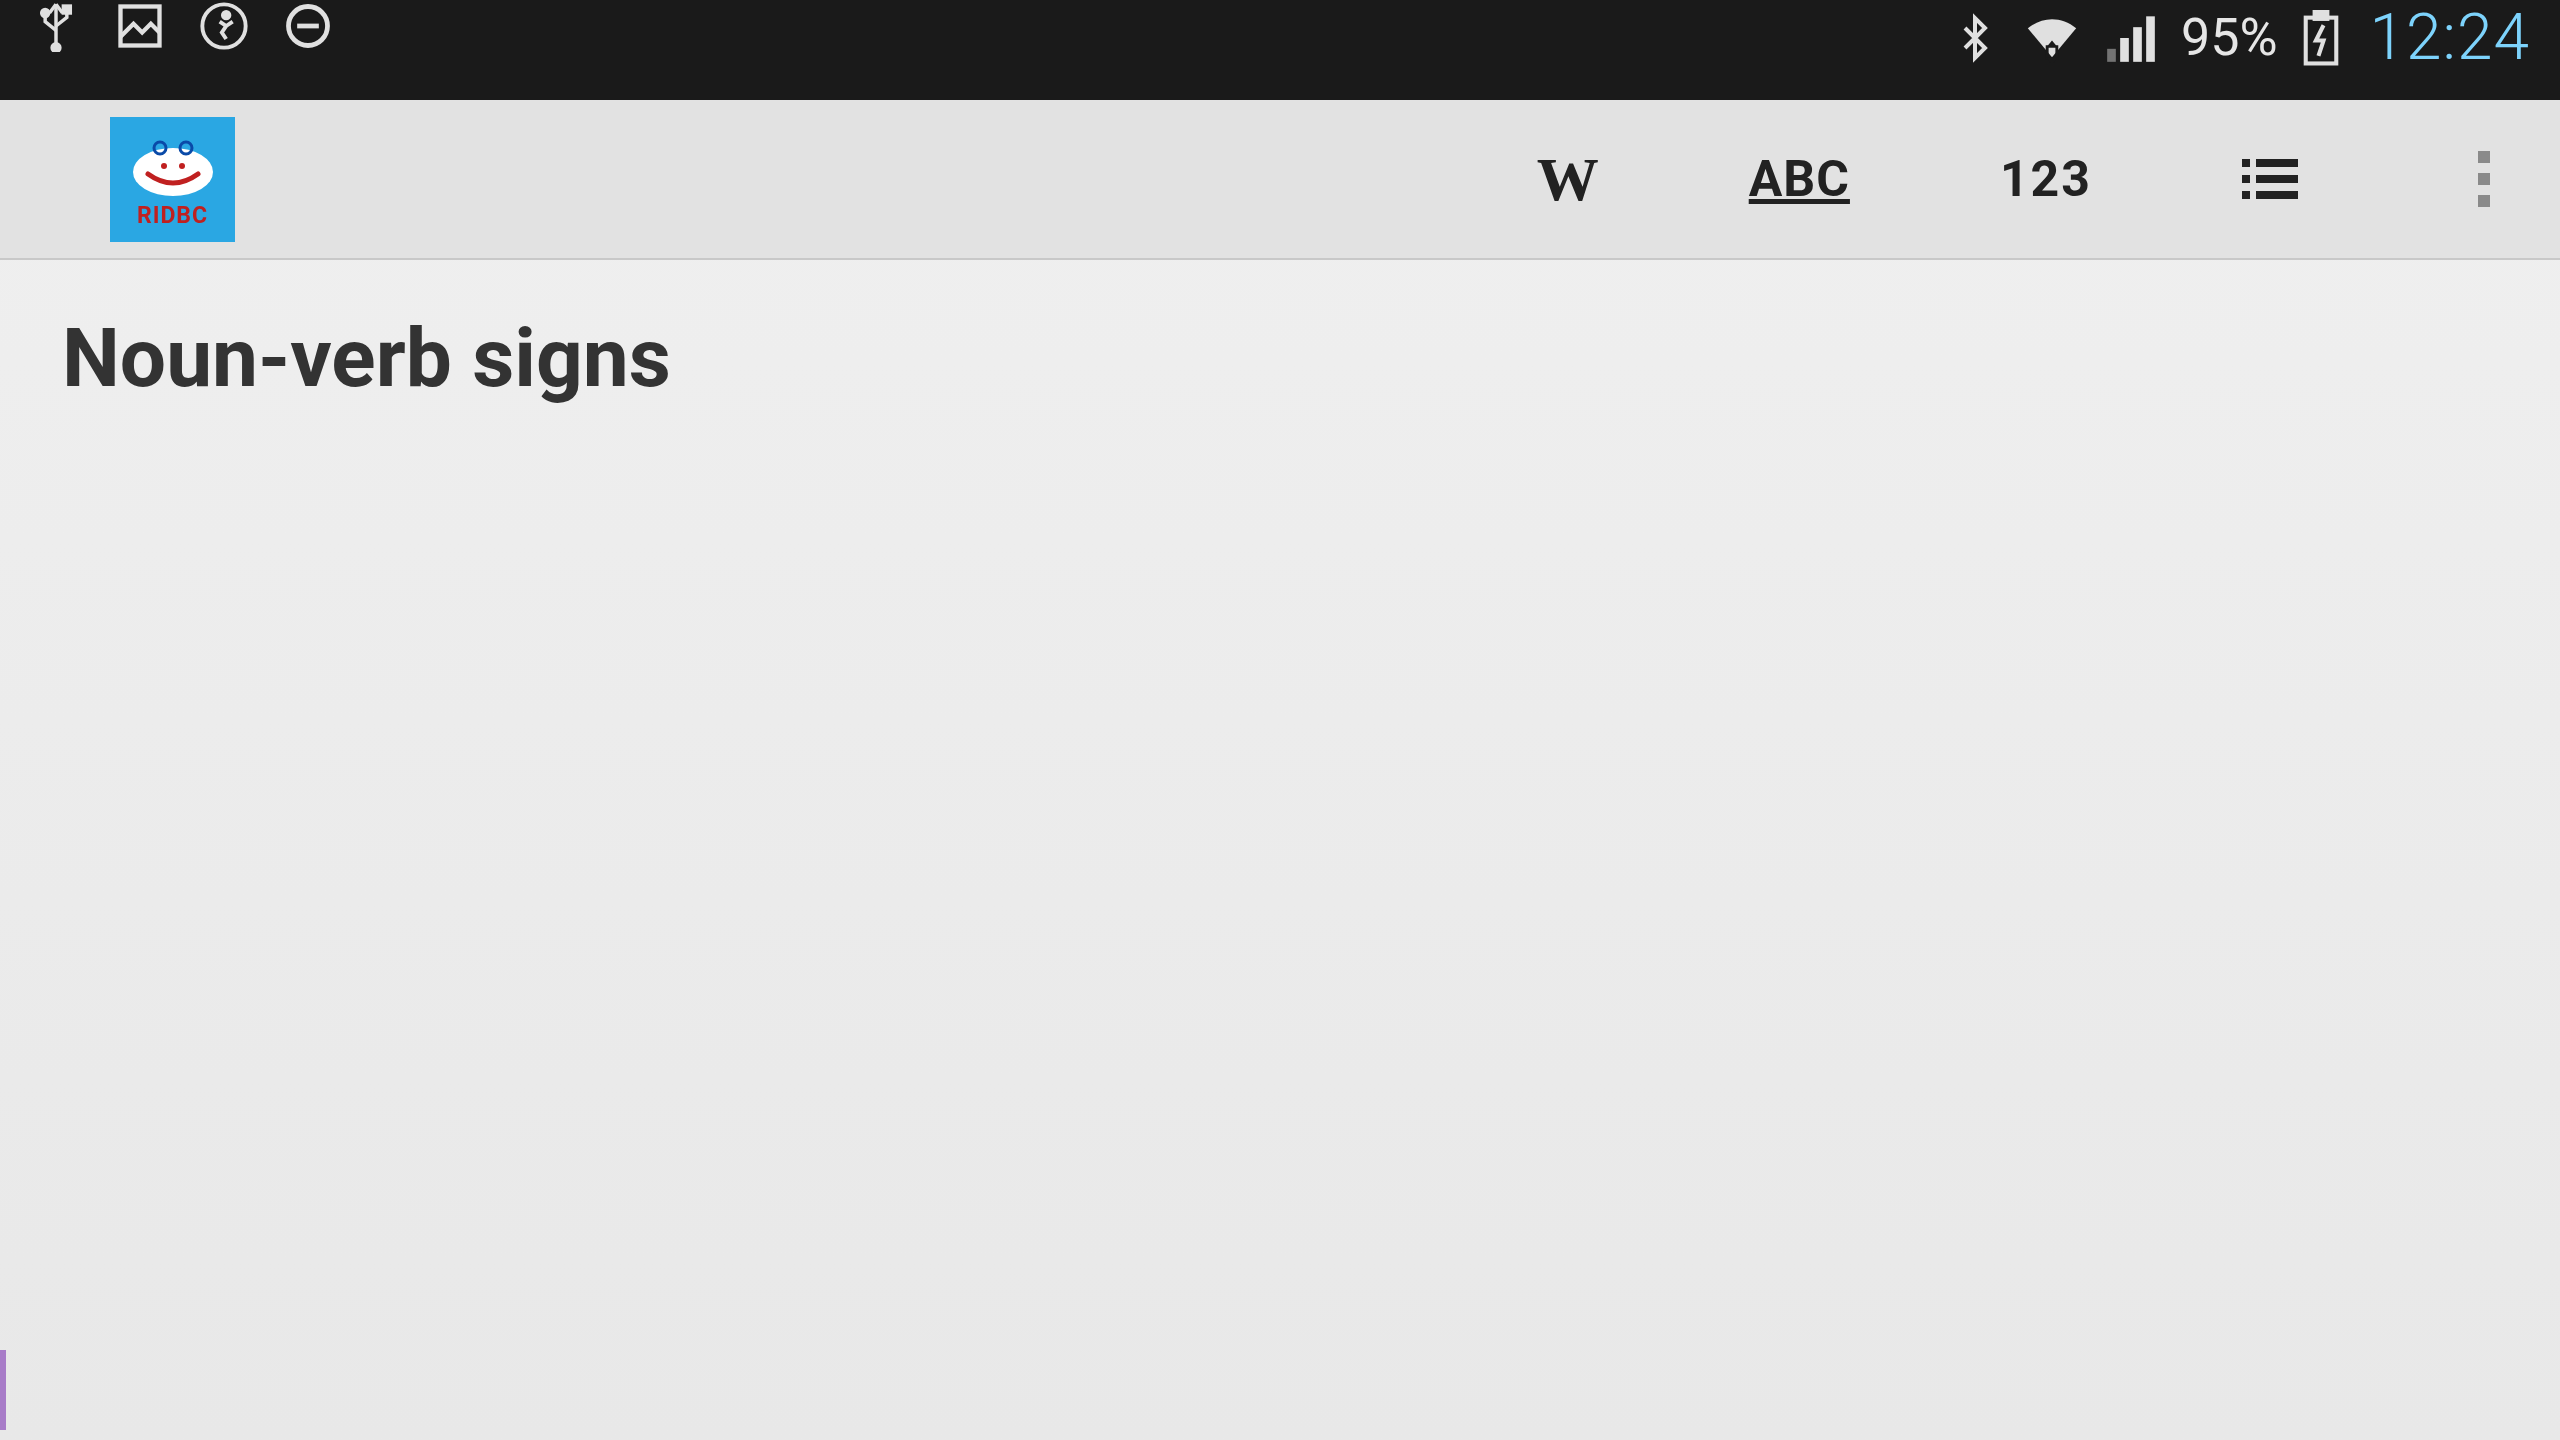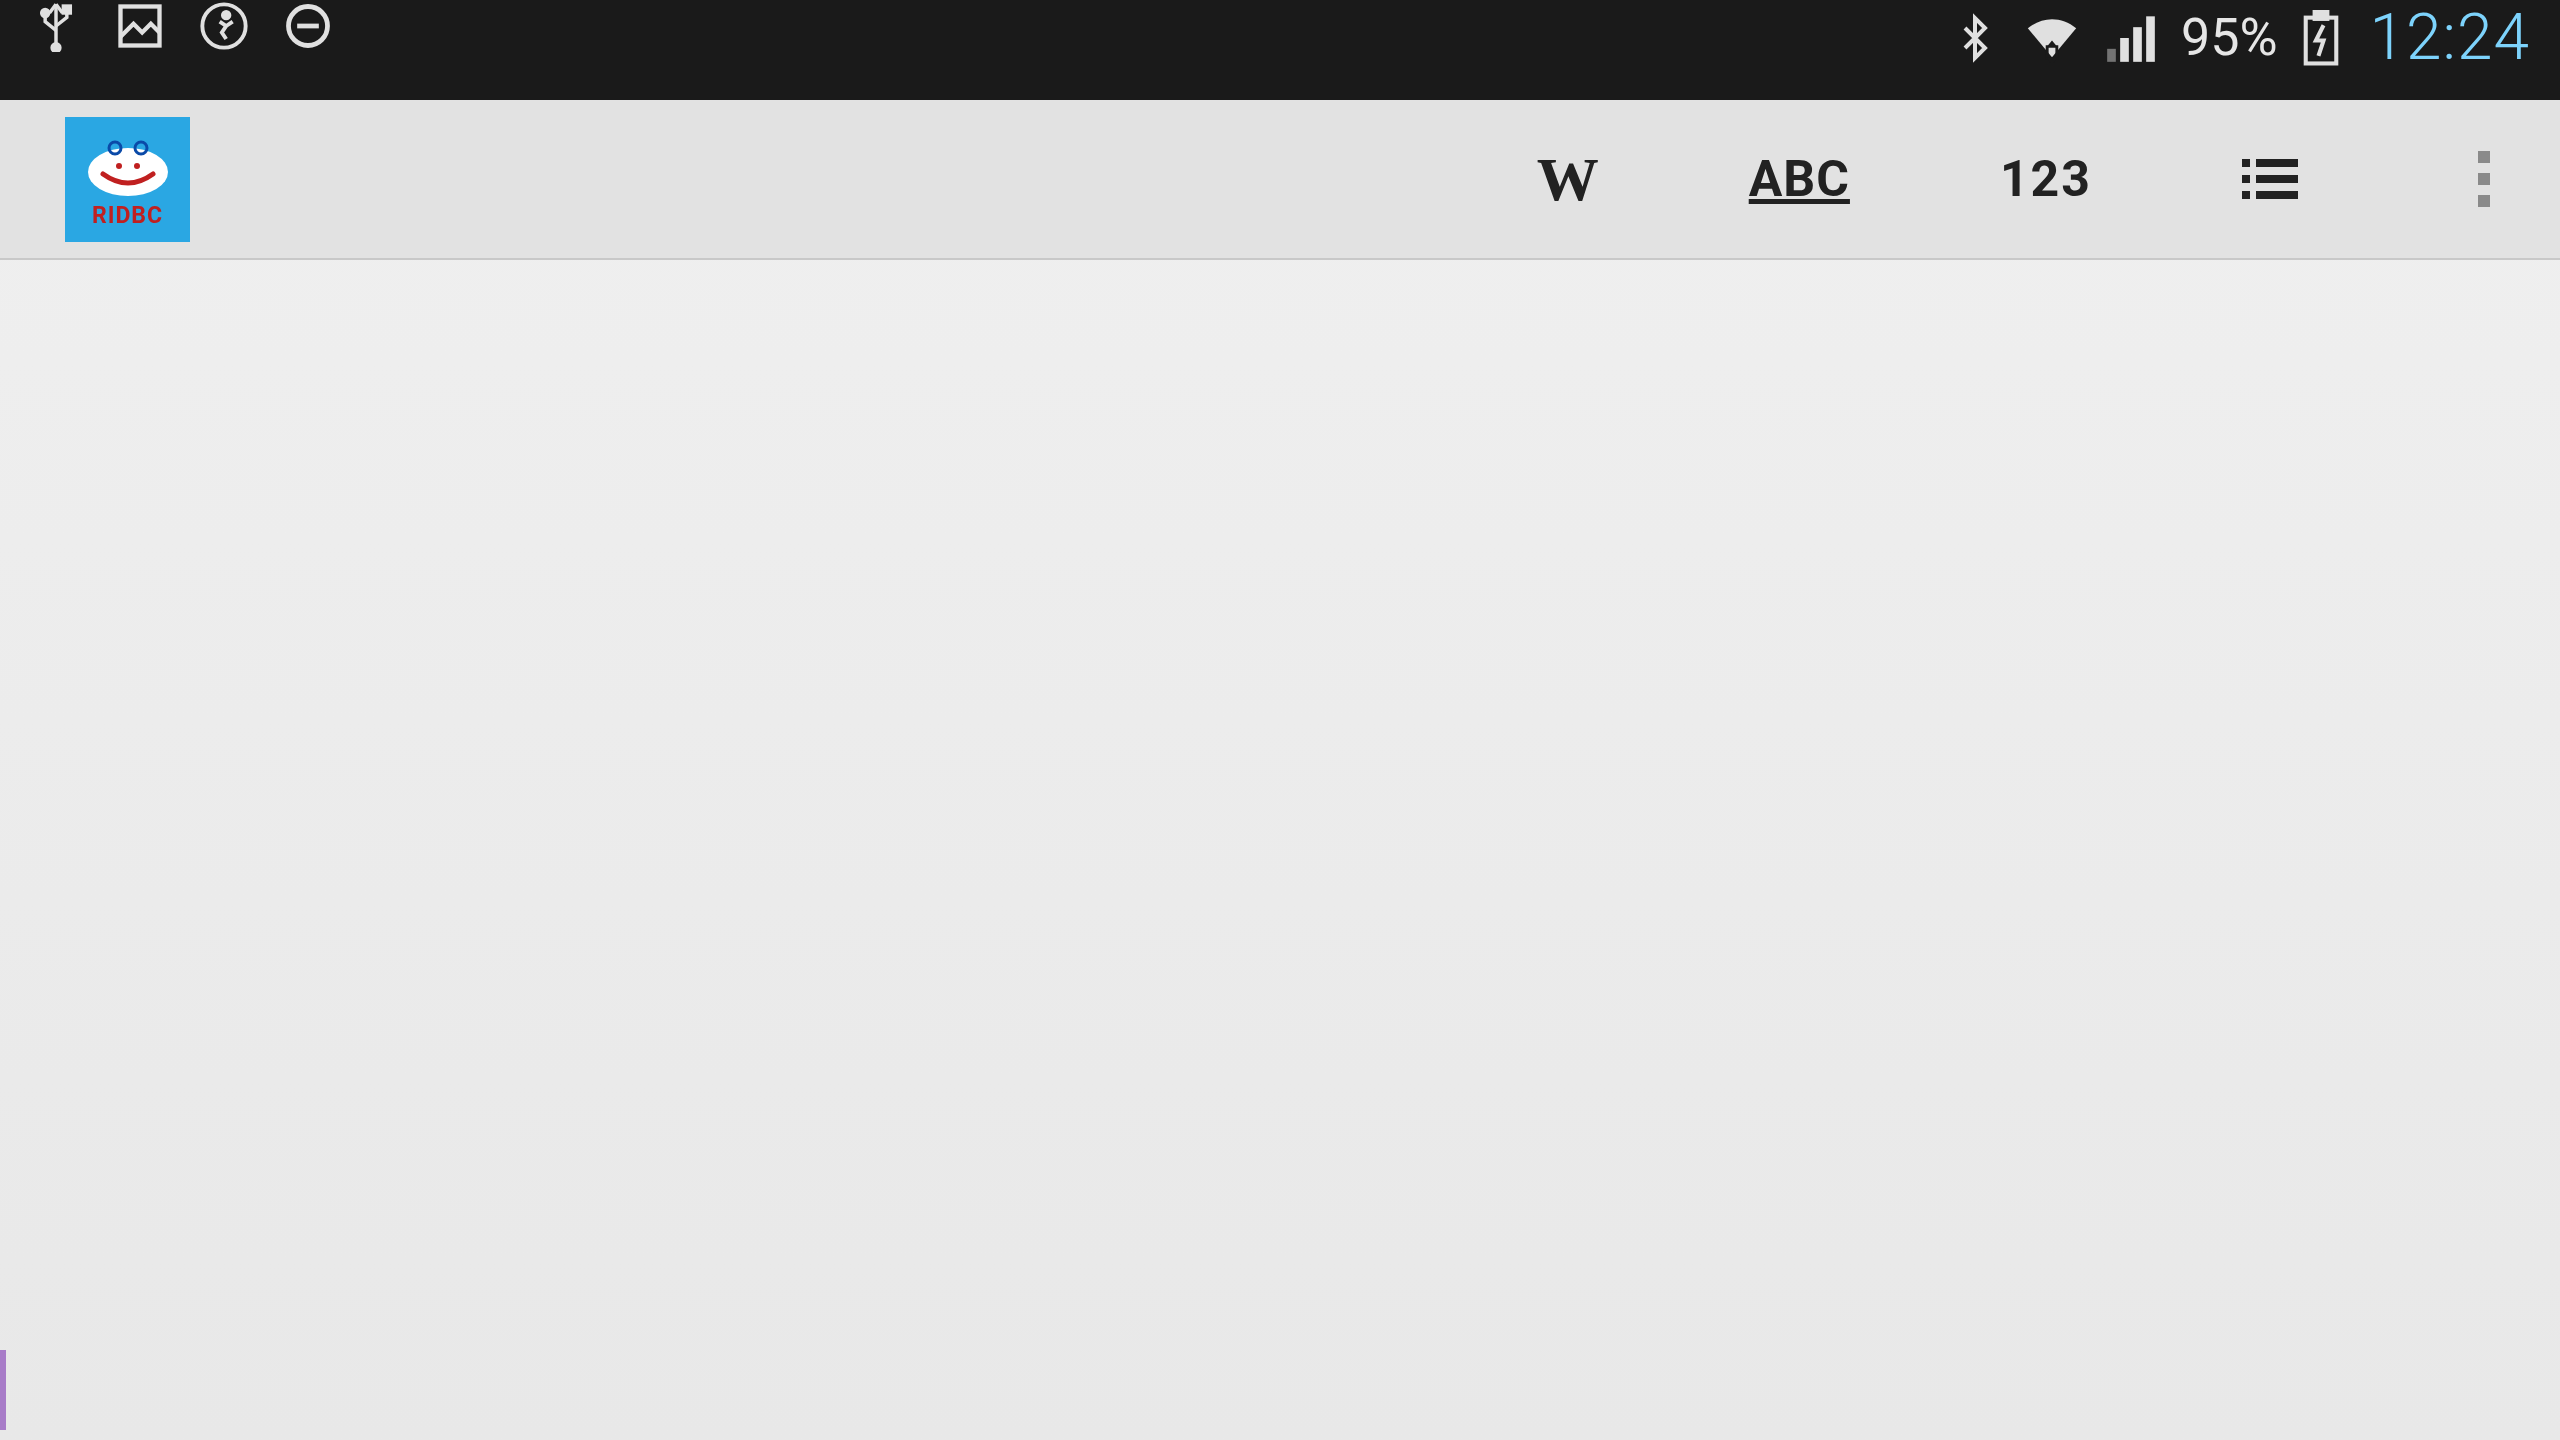--- a/index.html
+++ b/index.html
@@ -20,21 +20,21 @@
   .status-right { margin-left: auto; display: flex; align-items: center; gap: 24px; }
   .status-icon-svg { display: block; }
 
   
   .app-bar {
     height: 160px;
     background: #e2e2e2;
     border-bottom: 2px solid #c8c8c8;
     display: flex;
     align-items: center;
-    padding-left: 65px;
+    padding-left: 110px;
     padding-right: 40px;
   }
   .app-logo {
     width: 125px;
     height: 125px;
     background: #2aa7e3;
     display: flex;
     flex-direction: column;
     align-items: center;
     justify-content: center;
@@ -218,15 +218,16 @@
     </div>
     <div class="action-overflow">
       <span></span>
       <span></span>
       <span></span>
     </div>
   </div>
 </div>
 
 <div class="content">
+  <h1 class="content-heading">Noun-verb signs</h1>
 </div>
 
 <div class="purple-edge"></div>
 
 </body></html>

